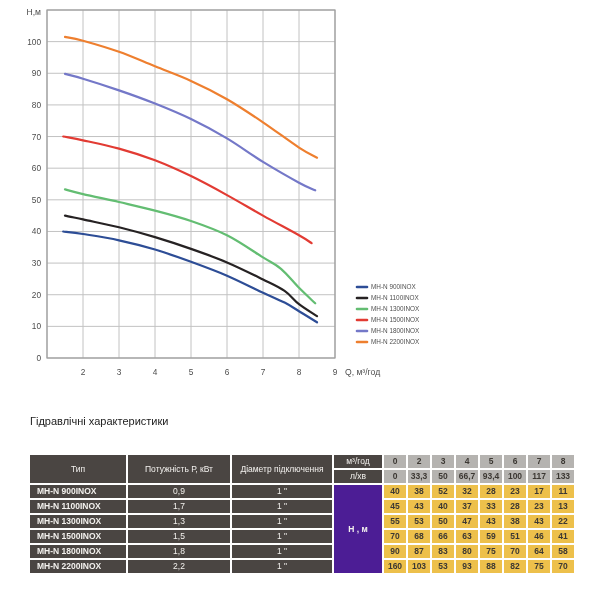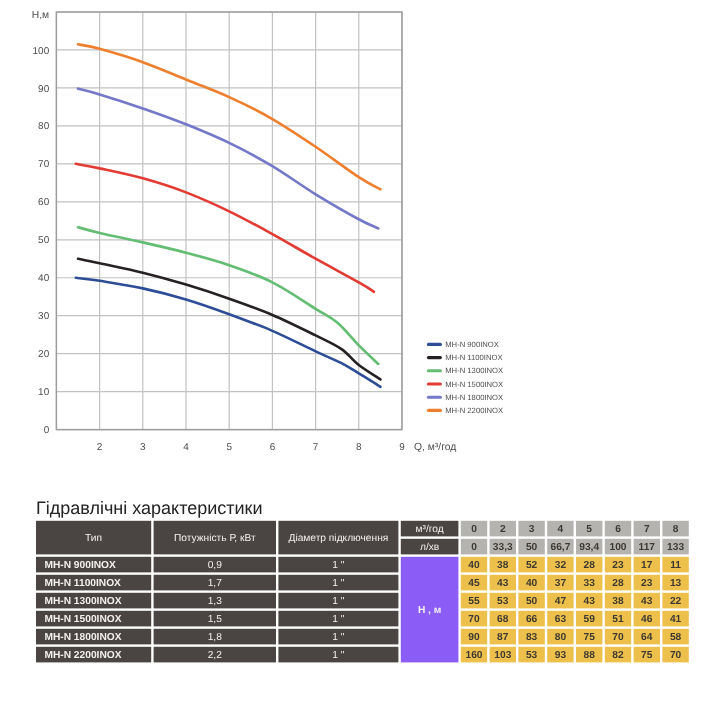--- a/index.html
+++ b/index.html
@@ -2,27 +2,27 @@
 <html><head>
 <meta charset="utf-8">
 <style>
   html,body{margin:0;padding:0;width:600px;height:600px;background:#ffffff;
     font-family:"Liberation Sans", sans-serif;}
   #stage{position:relative;width:600px;height:600px;overflow:hidden;background:#fff;}
   #chart-svg{position:absolute;left:0;top:0;}
   .axis-title{font-size:8.6px;fill:#4d4d4d;}
   .tick-label{font-size:8.3px;fill:#4d4d4d;}
   .legend-text{font-size:6.4px;fill:#4f4f4f;}
-  .table-title{position:absolute;left:30px;top:415px;font-size:15px;color:#222;text-align:right;}
-  #spec-table{position:absolute;left:28px;top:432px;border-collapse:separate;border-spacing:2px;
+  .table-title{position:absolute;left:30px;top:415px;font-size:11px;color:#222;text-align:right;}
+  #spec-table{position:absolute;left:28px;top:453px;border-collapse:separate;border-spacing:2px;
     table-layout:fixed;}
   #spec-table td,#spec-table th{height:13px;line-height:13px;padding:0;margin:0;
     font-size:8.5px;text-align:center;vertical-align:middle;overflow:hidden;white-space:nowrap;}
   .c-dark{background:#4a4542;color:#f3f1ee;font-weight:normal;}
-  .c-dark-b{background:#8b5cf6;color:#f3f1ee;font-weight:bold;}
+  .c-dark-b{background:#4c1d95;color:#f3f1ee;font-weight:bold;}
   .c-type{background:#4a4542;color:#f3f1ee;font-weight:bold;text-align:left !important;padding-left:7px !important;}
   .c-gray{background:#b5b3b0;color:#3c3833;font-weight:bold;}
   .c-yellow{background:#edc04b;color:#3c3833;font-weight:bold;}
 </style>
 </head>
 <body>
 
 <div id="stage">
 
   <svg id="chart-svg" width="600" height="408" viewBox="0 0 600 408">

